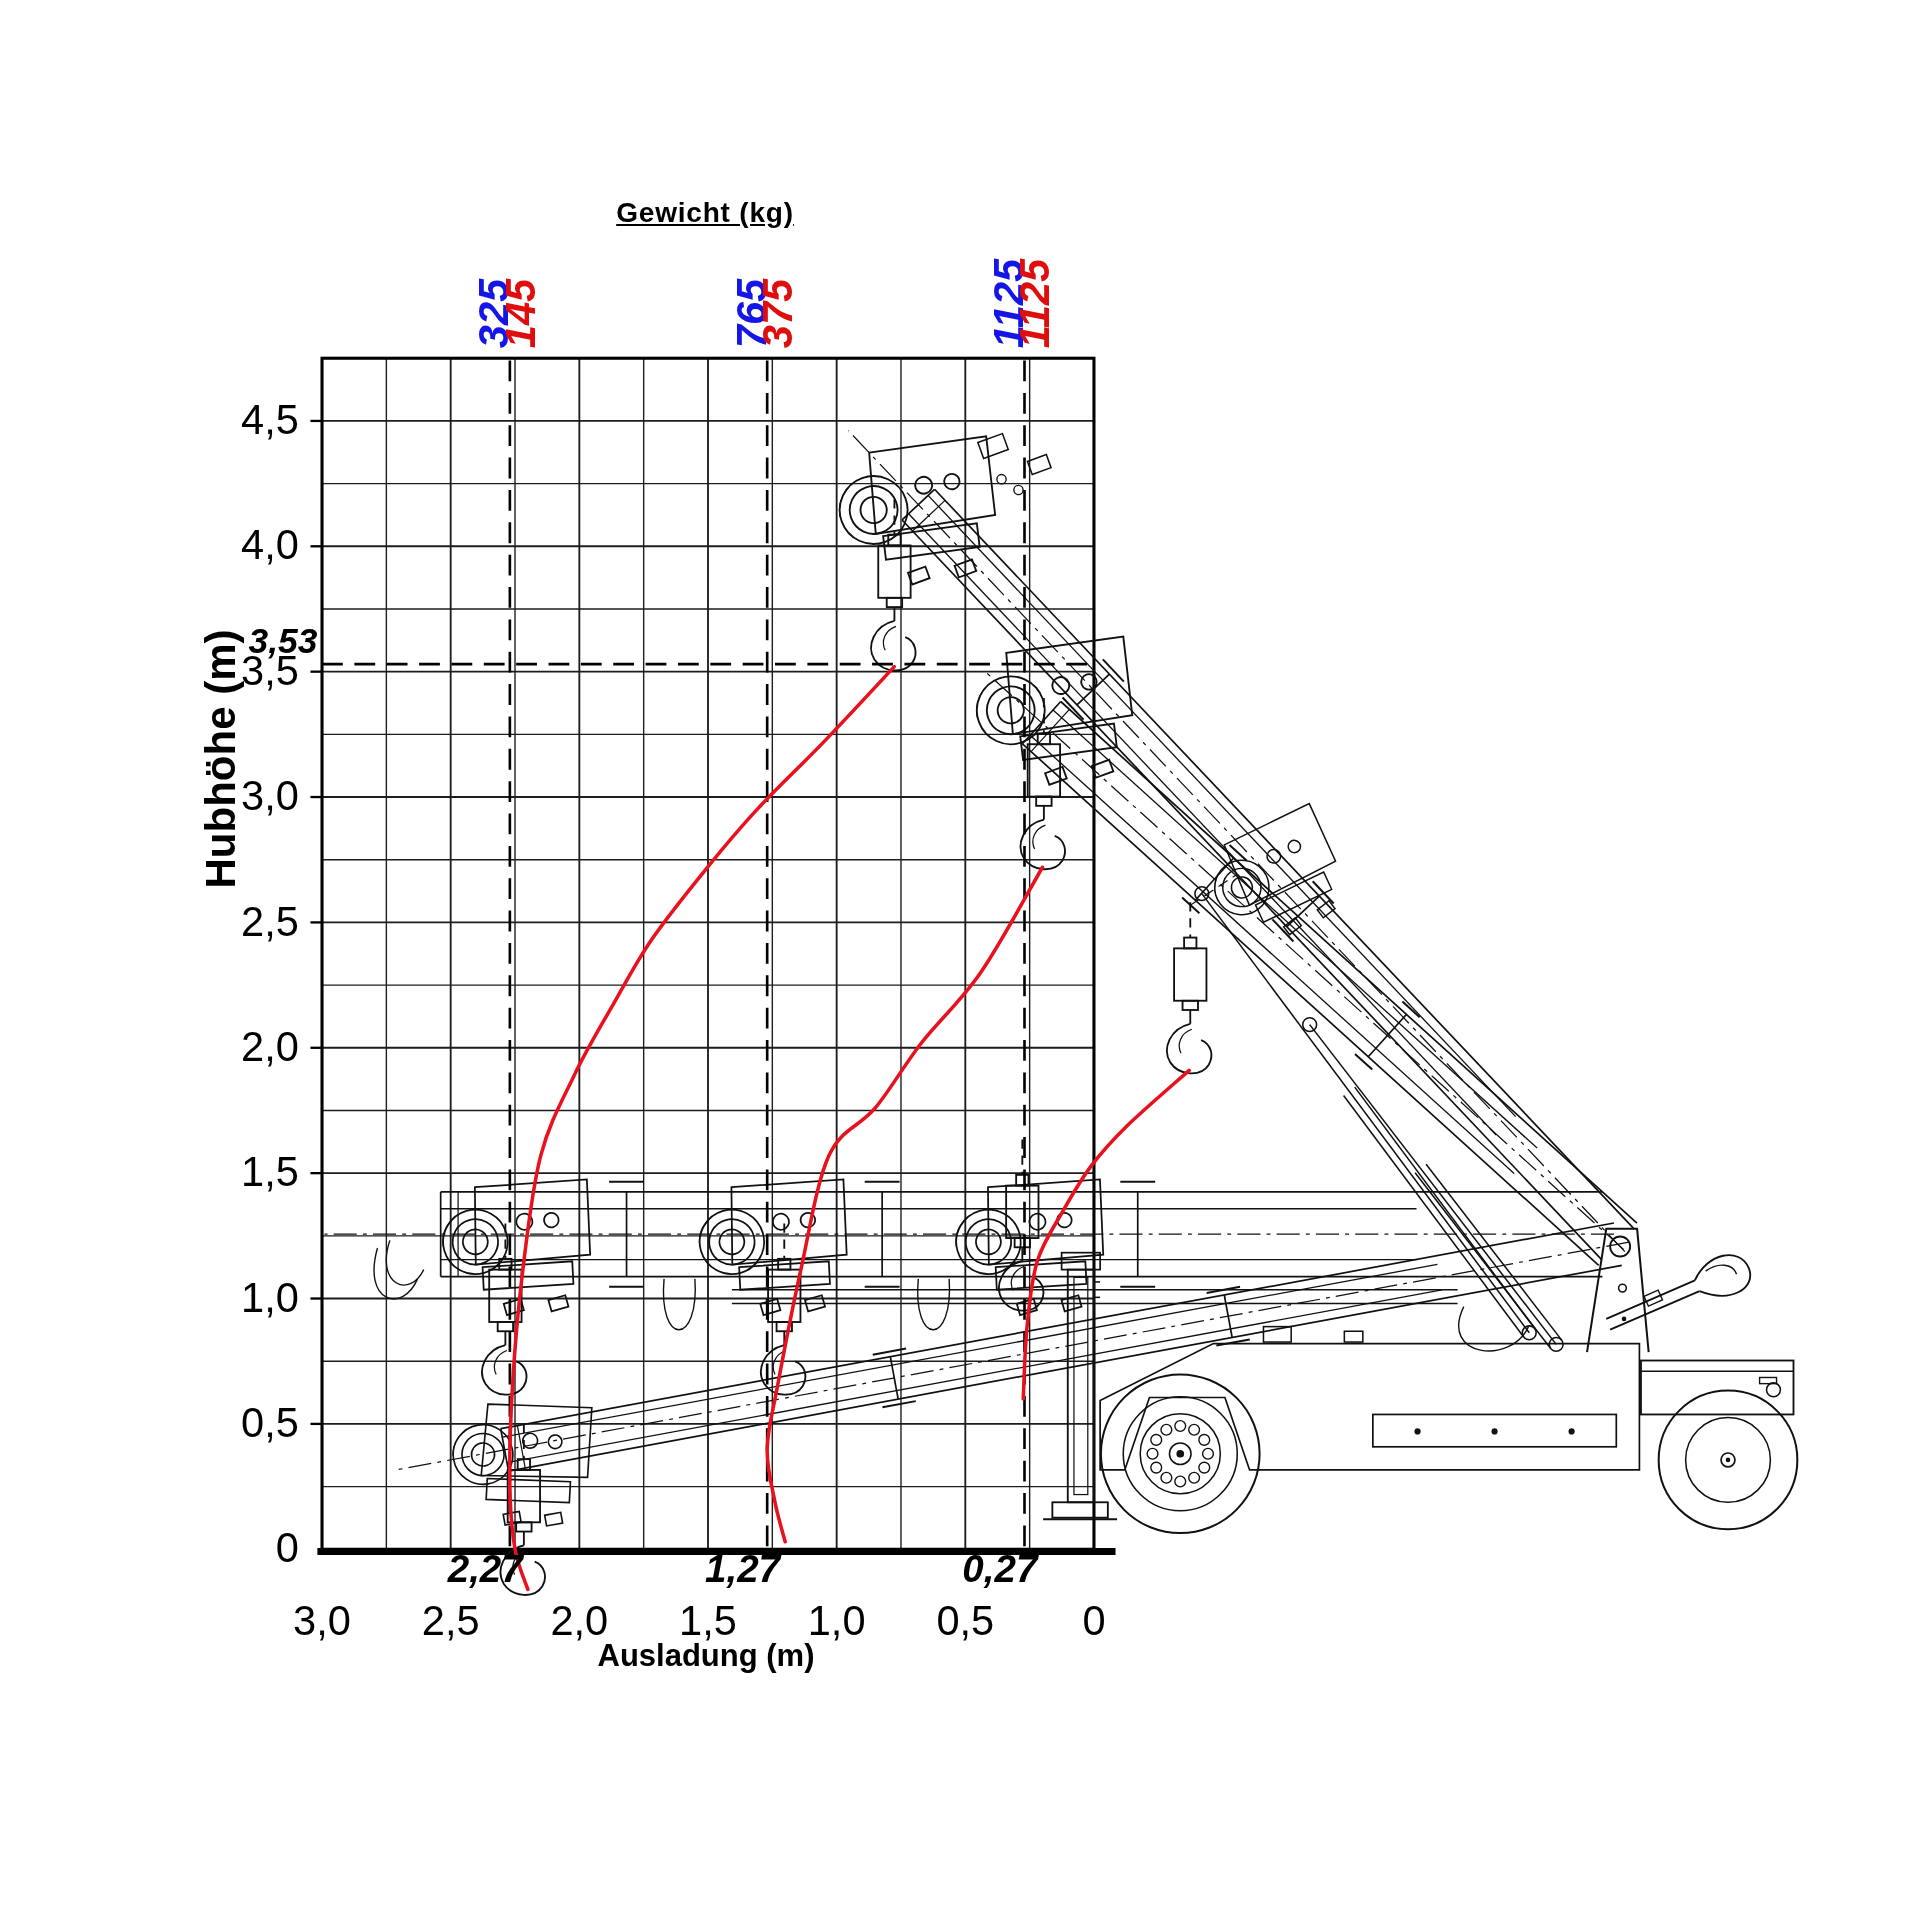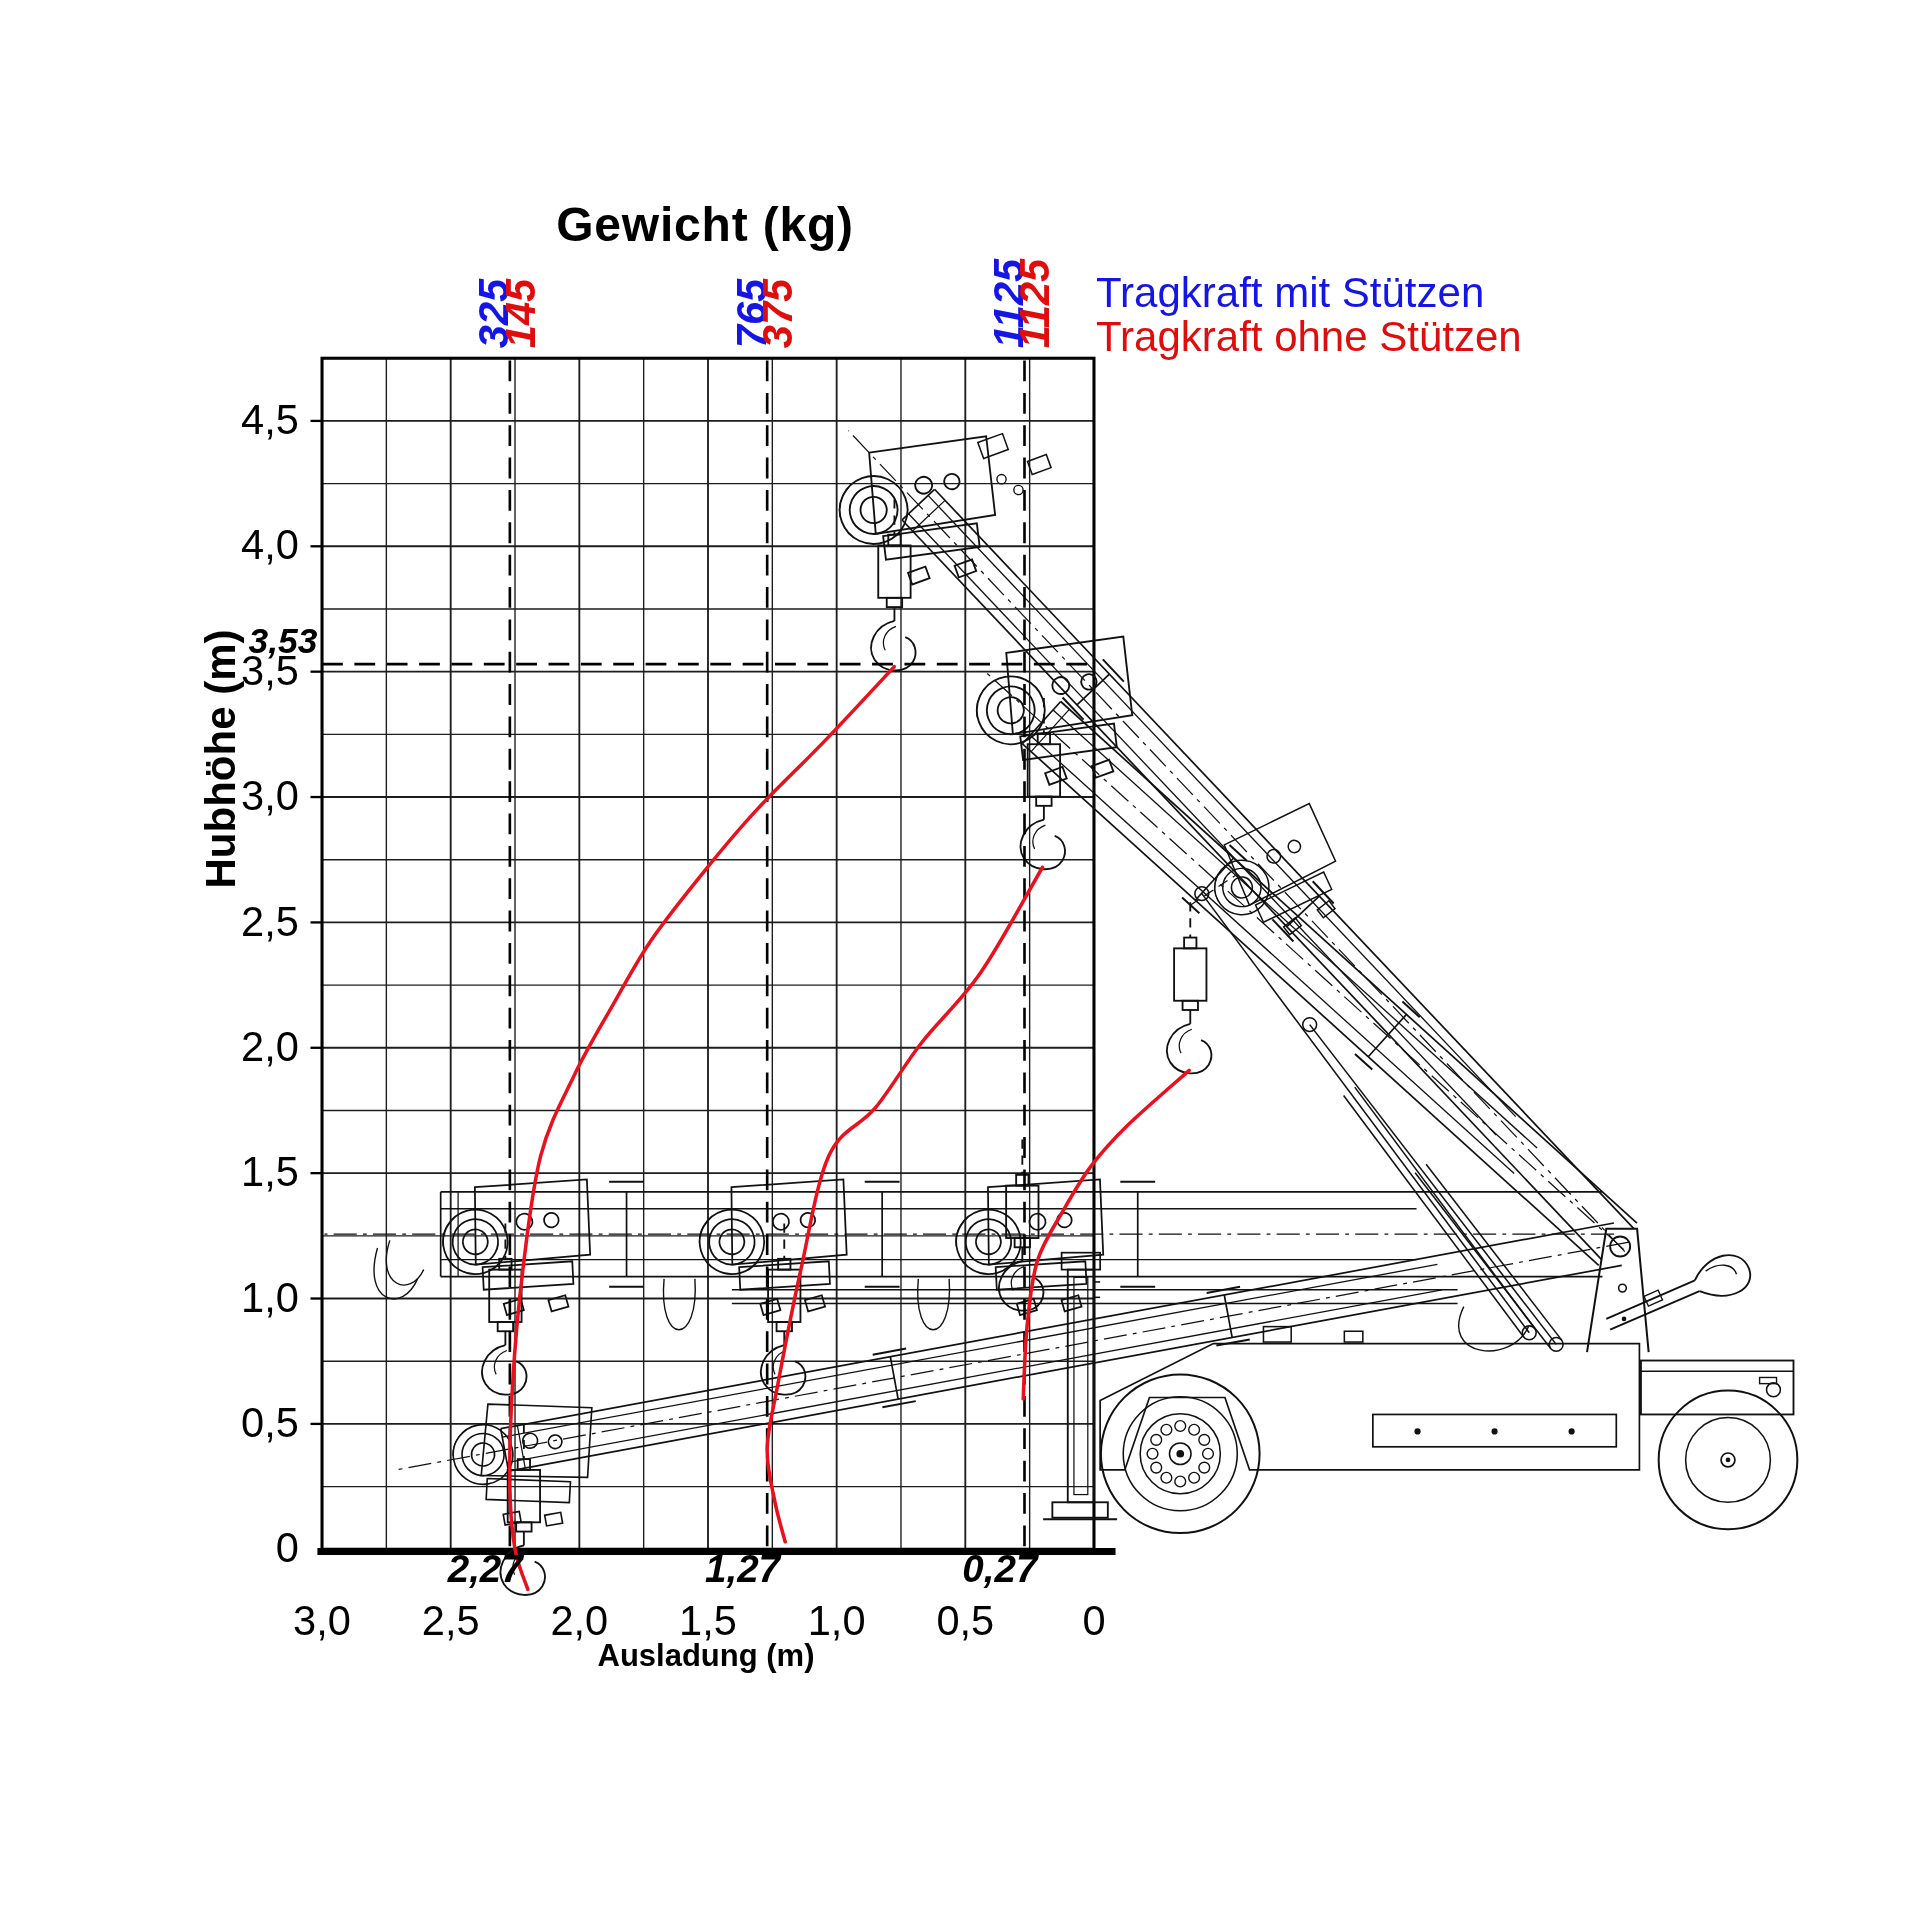--- a/index.html
+++ b/index.html
@@ -1,38 +1,34 @@
 <!DOCTYPE html>
 <html style="font-size:12.3px"><head>
 <meta charset="utf-8">
 <style>
   html,body{margin:0;padding:0;background:#ffffff;}
   #page{position:relative;width:1926px;height:1926px;background:#ffffff;overflow:hidden;
         font-family:"Liberation Sans", sans-serif;color:#000;}
   .abs{position:absolute;}
   #chart-title{left:474px;top:197px;width:462px;text-align:center;
-               font-size:48px;font-weight:bold;letter-spacing:0.8px;}
+               font-size:28px;font-weight:bold;letter-spacing:0.8px;text-decoration:underline;}
   #legend{left:1096px;top:271px;line-height:44px;font-size:42px;white-space:nowrap;}
   #ylab{left:221px;top:759px;transform:translate(-50%,-50%) rotate(-90deg);
         font-size:42px;font-weight:bold;white-space:nowrap;}
   #xlab{left:475px;top:1638px;width:462px;text-align:center;
         font-size:31px;font-weight:bold;white-space:nowrap;}
   svg text{font-family:"Liberation Sans", sans-serif;}
 </style>
 </head>
 <body>
 
 <div id="page">
 
   <div class="abs" id="chart-title">Gewicht (kg)</div>
 
-  <div class="abs" id="legend">
-    <div id="legend-line-1" style="color: rgb(21, 21, 232);">Tragkraft mit Stützen</div>
-    <div id="legend-line-2" style="color: rgb(224, 13, 13);">Tragkraft ohne Stützen</div>
-  </div>
 
   <div class="abs" id="ylab">Hubhöhe (m)</div>
 
   <div class="abs" id="xlab">Ausladung (m)</div>
 
   <svg id="chart" class="abs" style="left:0;top:0" width="1926" height="1926" viewBox="0 0 2500 2500">
     <defs>
 
       <g id="wh" fill="none" stroke="#111" stroke-width="2.4">
         <circle r="44"></circle>

